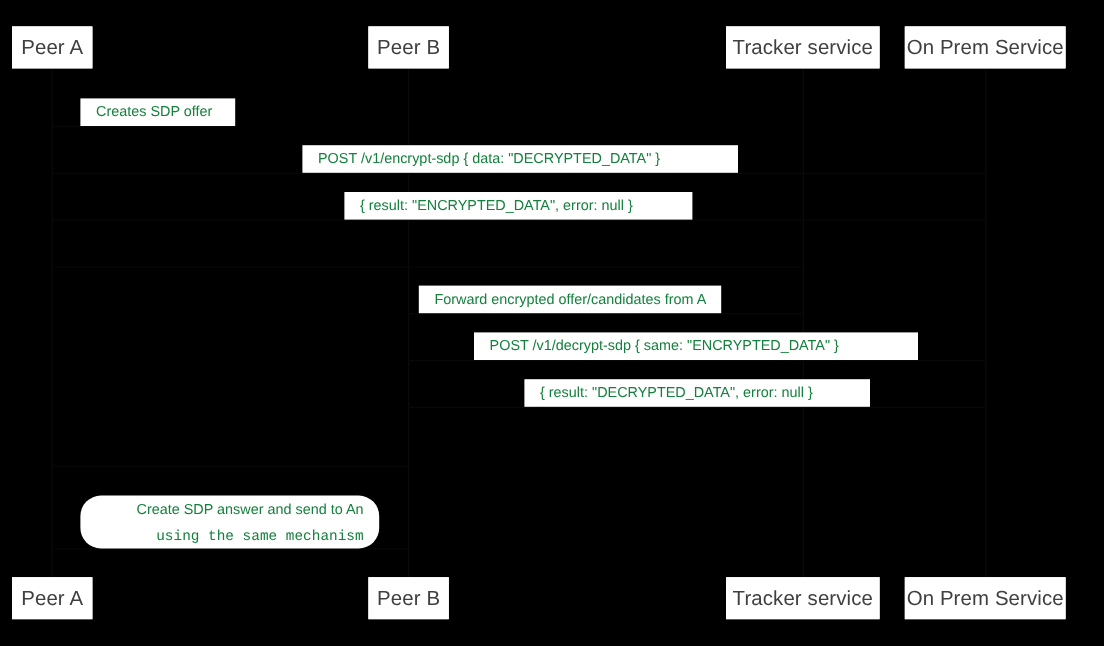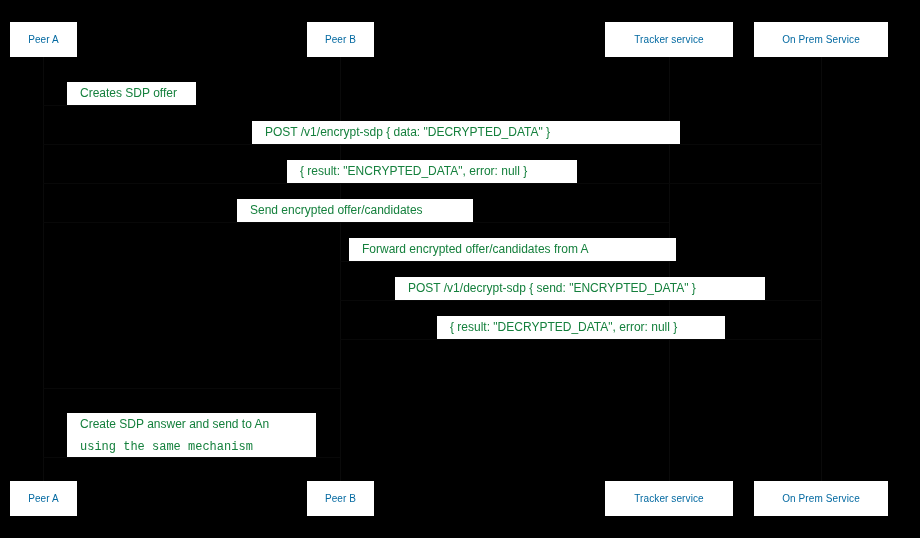--- a/index.html
+++ b/index.html
@@ -16,27 +16,27 @@
     position: relative;
     width: 920px;
     height: 538px;
     background: #000000;
     overflow: hidden;
   }
   
   .participant {
     position: absolute;
     background: #ffffff;
-    color: #0369a1;
+    color: #404040;
     border: 1px solid #ffffff;
     box-sizing: border-box;
     display: flex;
     align-items: center;
     justify-content: center;
-    font-size: 10px;
+    font-size: 17px;
     line-height: 1;
     white-space: nowrap;
     letter-spacing: 0.1px;
   }
   
   .lifeline {
     position: absolute;
     width: 1px;
     background: #0a0a0a;
     top: 57px;
@@ -49,22 +49,23 @@
     color: #15803d;
     box-sizing: border-box;
     font-size: 12px;
     line-height: 23px;
     white-space: nowrap;
     overflow: hidden;
     padding: 0 13px;
     text-align: left;
   }
   .msg-label.centered {
-    text-align: left;
+    text-align: right;
     white-space: normal;
+    border-radius: 17px;
   }
   .msg-label .l2 {
     display: block;
     font-family: Liberation Mono, monospace;
   }
   
   .msg-line {
     position: absolute;
     height: 1px;
     background: #080808;
@@ -90,29 +91,28 @@
   <div class="msg-line" style="left:43px;  top:183px; width:778px;"></div>
   <div class="msg-line" style="left:43px;  top:222px; width:626px;"></div>
   <div class="msg-line" style="left:340px; top:261px; width:329px;"></div>
   <div class="msg-line" style="left:340px; top:300px; width:481px;"></div>
   <div class="msg-line" style="left:340px; top:339px; width:481px;"></div>
   <div class="msg-line" style="left:43px;  top:388px; width:297px;"></div>
   <div class="msg-line" style="left:43px;  top:457px; width:297px;"></div>
 
   <div class="msg-label" style="left:67px;  top:82px;  width:129px; height:23px;">Creates SDP offer</div>
 
-  <div class="msg-label" style="left:252px; top:121px; width:428px; height:23px;">POST /v1/encrypt-sdp { data: "DECRYPTED_DATA" }</div>
+  <div class="msg-label" style="left:252px; top:121px; width:363px; height:23px;">POST /v1/encrypt-sdp { data: "DECRYPTED_DATA" }</div>
 
   <div class="msg-label" style="left:287px; top:160px; width:290px; height:23px;">{ result: "ENCRYPTED_DATA", error: null }</div>
 
-  <div class="msg-label" style="left:237px; top:199px; width:236px; height:23px;">Send encrypted offer/candidates</div>
 
-  <div class="msg-label" style="left:349px; top:238px; width:327px; height:23px;">Forward encrypted offer/candidates from A</div>
+  <div class="msg-label" style="left:349px; top:238px; width:252px; height:23px;">Forward encrypted offer/candidates from A</div>
 
-  <div class="msg-label" style="left:395px; top:277px; width:370px; height:23px;">POST /v1/decrypt-sdp { send: "ENCRYPTED_DATA" }</div>
+  <div class="msg-label" style="left:395px; top:277px; width:370px; height:23px;">POST /v1/decrypt-sdp { same: "ENCRYPTED_DATA" }</div>
 
   <div class="msg-label" style="left:437px; top:316px; width:288px; height:23px;">{ result: "DECRYPTED_DATA", error: null }</div>
 
 
   <div class="msg-label centered" style="left:67px;  top:413px; width:249px; height:44px;"><span class="l1">Create SDP answer and send to An</span><span class="l2">using the same mechanism</span></div>
 
   <div class="participant" style="left:10px;  top:481px; width:67px;  height:35px;">Peer A</div>
   <div class="participant" style="left:307px; top:481px; width:67px;  height:35px;">Peer B</div>
   <div class="participant" style="left:605px; top:481px; width:128px; height:35px;">Tracker service</div>
   <div class="participant" style="left:754px; top:481px; width:134px; height:35px;">On Prem Service</div>

